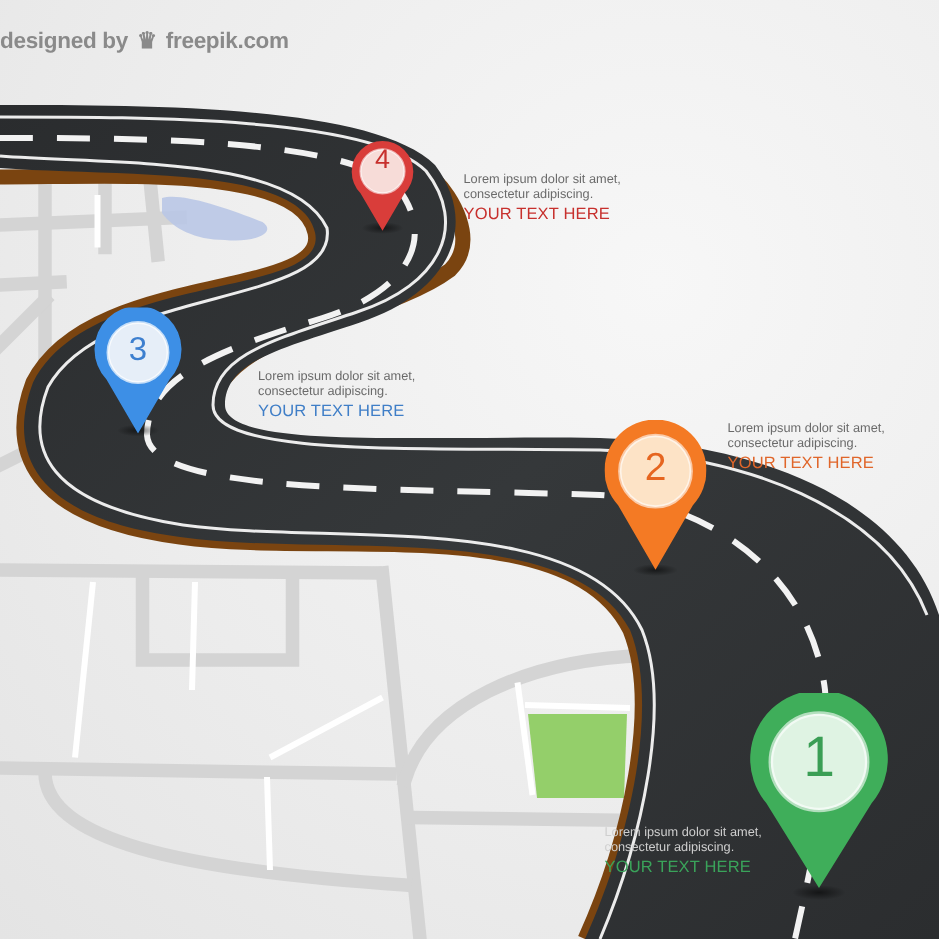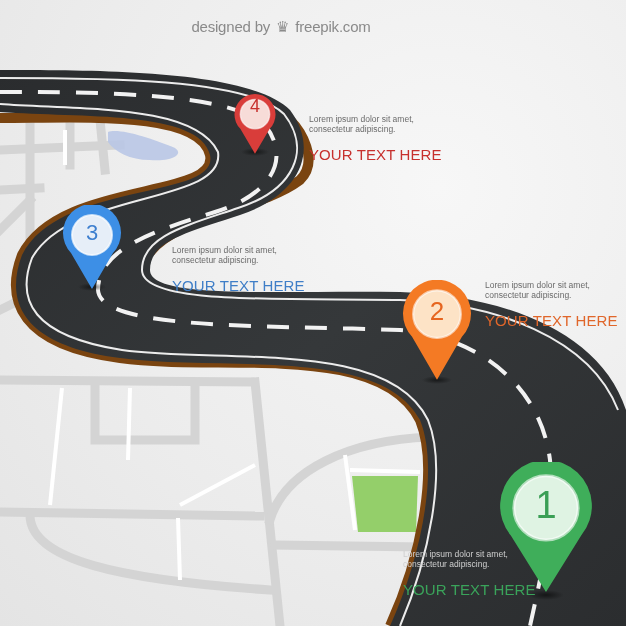--- a/index.html
+++ b/index.html
@@ -1,24 +1,24 @@
 <!DOCTYPE html>
 <html><head>
   <meta charset="utf-8">
   <style>
     html, body { margin: 0; padding: 0; }
     body { width: 626px; height: 626px; overflow: hidden; background: #eeeeee; font-family: "Liberation Sans", sans-serif; }
     .canvas { position: relative; width: 626px; height: 626px; background: radial-gradient(ellipse at 70% 30%, #f7f7f7 0%, #ececec 60%, #e4e4e4 100%); overflow: hidden; }
     svg.scene { position: absolute; left: 0; top: 0; }
-    .credit { position: absolute; top: 18px; left: 0; width: 562px; text-align: center; font-size: 15px; font-weight: normal; color: #8a8a8a; letter-spacing: -0.2px; }
+    .credit { position: absolute; top: 18px; left: 0; width: 562px; text-align: left; font-size: 15px; font-weight: bold; color: #8a8a8a; letter-spacing: -0.2px; }
     .credit .crown { display: inline-block; margin: 0 2px; color: #8a8a8a; }
     .callout { position: absolute; }
     .callout .desc { font-size: 8.5px; line-height: 10px; color: #6a6a6a; }
     .callout .desc.light { color: #cfcfcf; }
-    .callout .headline { font-size: 15px; line-height: 16px; margin-top: 13px; letter-spacing: 0.1px; }
+    .callout .headline { font-size: 11px; line-height: 16px; margin-top: 1px; letter-spacing: 0.1px; }
     .pin { position: absolute; width: 60px; height: 84px; }
     .pin .num { position: absolute; left: 0; top: 8px; width: 60px; text-align: center; font-size: 22px; }
   </style>
 </head>
 <body>
 
 <div class="canvas">
 
   <svg class="scene" width="626" height="626" viewBox="0 0 626 626">
     <defs>

